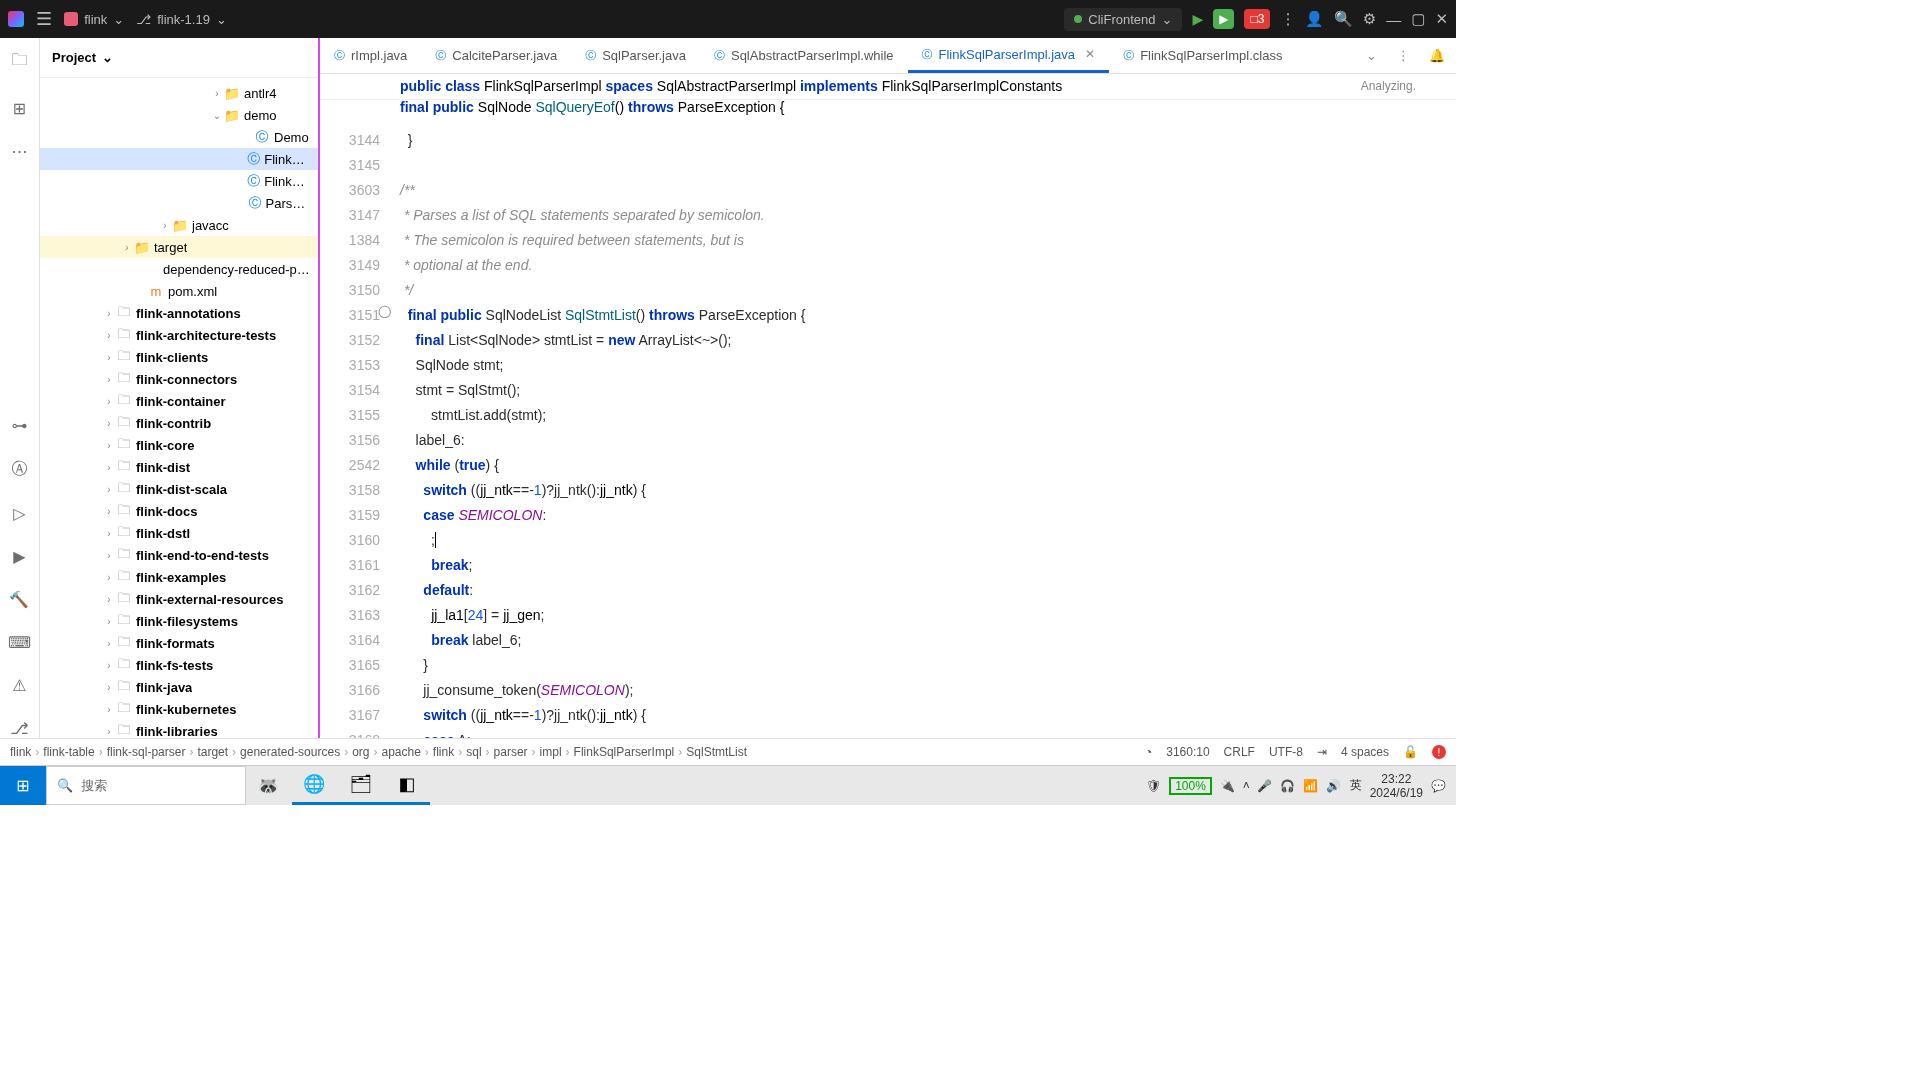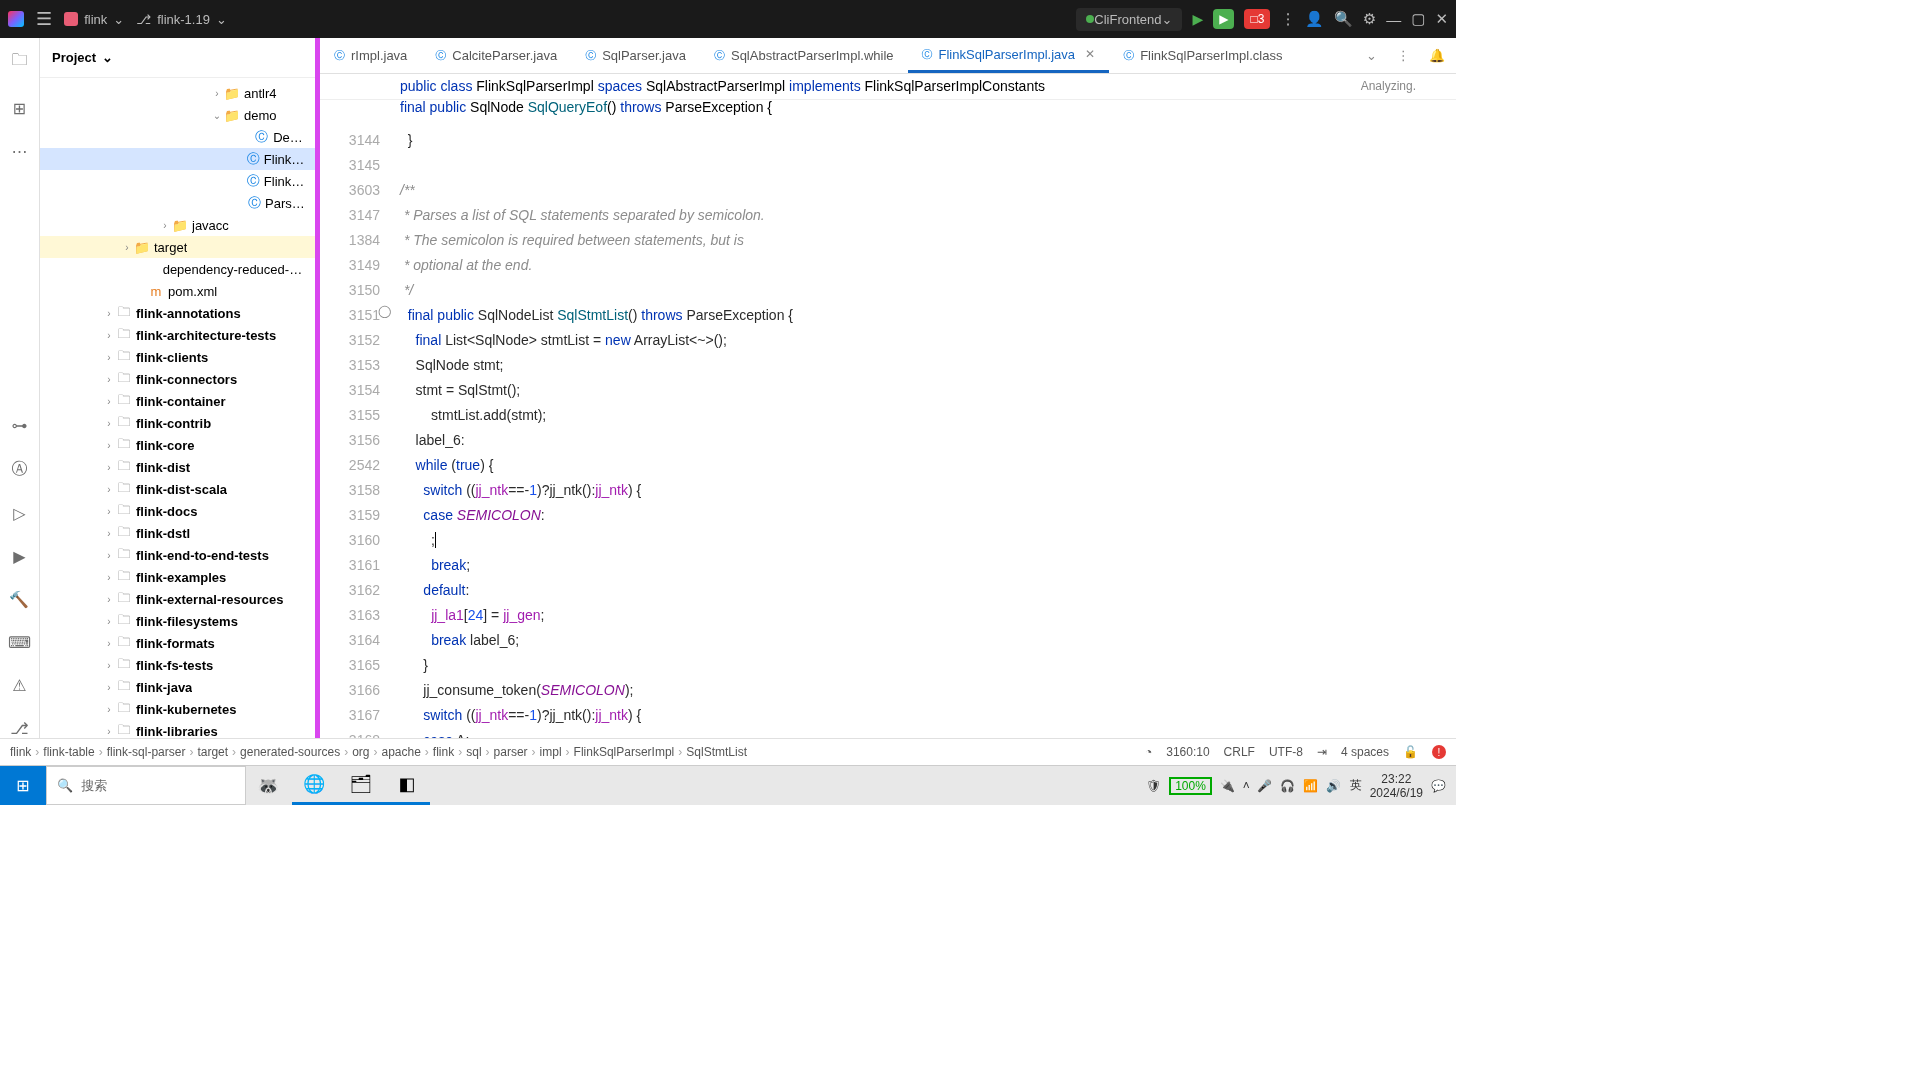--- a/index.html
+++ b/index.html
@@ -5,34 +5,34 @@
 * { margin: 0; padding: 0; box-sizing: border-box; font-family: "Segoe UI", Arial, sans-serif; }
 body { width: 1456px; height: 819px; overflow: hidden; background: #fff; font-size: 13px; }
 
 .titlebar { height: 38px; background: #1a1a1a; display: flex; align-items: center; color: #bbb; padding: 0 8px; }
 .titlebar .left { display: flex; align-items: center; gap: 12px; }
 .titlebar .logo { width: 16px; height: 16px; background: linear-gradient(135deg,#fe315d,#7b61ff,#00c4ff); border-radius: 3px; }
 .titlebar .ham { font-size: 18px; cursor: pointer; }
 .titlebar .proj { display: flex; align-items: center; gap: 6px; }
 .titlebar .proj .ico { width: 14px; height: 14px; background: #e85d75; border-radius: 3px; }
 .titlebar .right { margin-left: auto; display: flex; align-items: center; gap: 10px; }
-.titlebar .run-cfg { display: flex; align-items: center; padding: 4px 10px; background: #2a2a2a; border-radius: 4px; }
+.titlebar .run-cfg { display: flex; align-items: center; gap: 6px; padding: 4px 10px; background: #2a2a2a; border-radius: 4px; }
 .titlebar .dot-green { width: 8px; height: 8px; background: #4caf50; border-radius: 50%; }
 .titlebar .play-ico { color: #4caf50; font-size: 14px; }
 .titlebar .badge-g { background: #4caf50; color: #fff; padding: 3px 6px; border-radius: 4px; font-size: 12px; }
 .titlebar .badge-r { background: #e53935; color: #fff; padding: 3px 6px; border-radius: 4px; font-size: 12px; }
 .titlebar .ticon { font-size: 15px; color: #bbb; cursor: pointer; }
 
 .main { display: flex; height: 700px; }
 
 .left-rail { width: 40px; background: #fff; border-right: 1px solid #e0e0e0; display: flex; flex-direction: column; align-items: center; padding-top: 10px; gap: 24px; }
 .left-rail .ricon { font-size: 16px; color: #6e6e6e; cursor: pointer; }
 .left-rail .spacer { flex: 1; }
 
-.project-panel { width: 280px; border-right: 5px solid #d946ef; display: flex; flex-direction: column; }
+.project-panel { width: 280px; border-right: 2px solid #d946ef; display: flex; flex-direction: column; }
 .project-header { height: 40px; display: flex; align-items: center; padding: 0 12px; font-weight: 600; gap: 6px; border-bottom: 1px solid #eee; }
 .project-tree { flex: 1; overflow-y: auto; font-size: 13px; padding: 4px 0; }
 .tree-row { display: flex; align-items: center; height: 22px; padding-right: 8px; cursor: pointer; white-space: nowrap; }
 .tree-row.selected { background: #d5e5ff; }
 .tree-row.hl { background: #fff8d6; }
 .tree-row .chev { width: 14px; text-align: center; color: #888; font-size: 10px; }
 .tree-row .ficon { width: 16px; text-align: center; margin-right: 4px; }
 .tree-row .label { overflow: hidden; text-overflow: ellipsis; }
 .tree-row.bold .label { font-weight: 600; }
 .fi-folder { color: #888; }
@@ -45,23 +45,23 @@
 .tab.active { color: #1565c0; border-bottom: 3px solid #1565c0; }
 .tab .cico { color: #1e88e5; font-size: 11px; }
 .tab .close { color: #888; font-size: 12px; margin-left: 4px; }
 .tabs .tspacer { flex: 1; }
 .tabs .tact { padding: 0 10px; color: #888; cursor: pointer; }
 .tabs .bell { color: #e53935; }
 
 .code-wrap { flex: 1; display: flex; overflow: hidden; font-family: "JetBrains Mono", Consolas, monospace; font-size: 14px; position: relative; }
 .gutter { width: 70px; text-align: right; color: #aaa; padding: 4px 10px 4px 0; line-height: 25px; user-select: none; }
 .code { flex: 1; padding: 4px 0 4px 10px; line-height: 25px; white-space: pre; color: #2b2b2b; position: relative; }
-.kw { color: #0033b3; font-weight: 400; }
+.kw { color: #0033b3; font-weight: 700; }
 .mname { color: #00627a; }
-.fld { color: #a21caf; }
+.fld { color: #000000; }
 .cnst { color: #871094; font-style: italic; }
 .cmt { color: #8c8c8c; font-style: italic; }
 .num { color: #1750eb; }
 .sticky { position: absolute; top: 0; left: 0; right: 0; background: #fff; padding-left: 80px; line-height: 25px; border-bottom: 1px solid #eee; z-index: 2; display: flex; }
 .sticky .sline { flex: 1; white-space: pre; overflow: hidden; }
 .sticky .anno { color: #888; font-size: 12px; padding-right: 40px; }
 .code-body { margin-top: 50px; display: flex; }
 .override { position: absolute; left: 58px; color: #888; font-size: 12px; }
 
 .breadcrumb { height: 27px; border-top: 1px solid #e0e0e0; display: flex; align-items: center; padding: 0 10px; font-size: 12px; color: #555; gap: 4px; }

